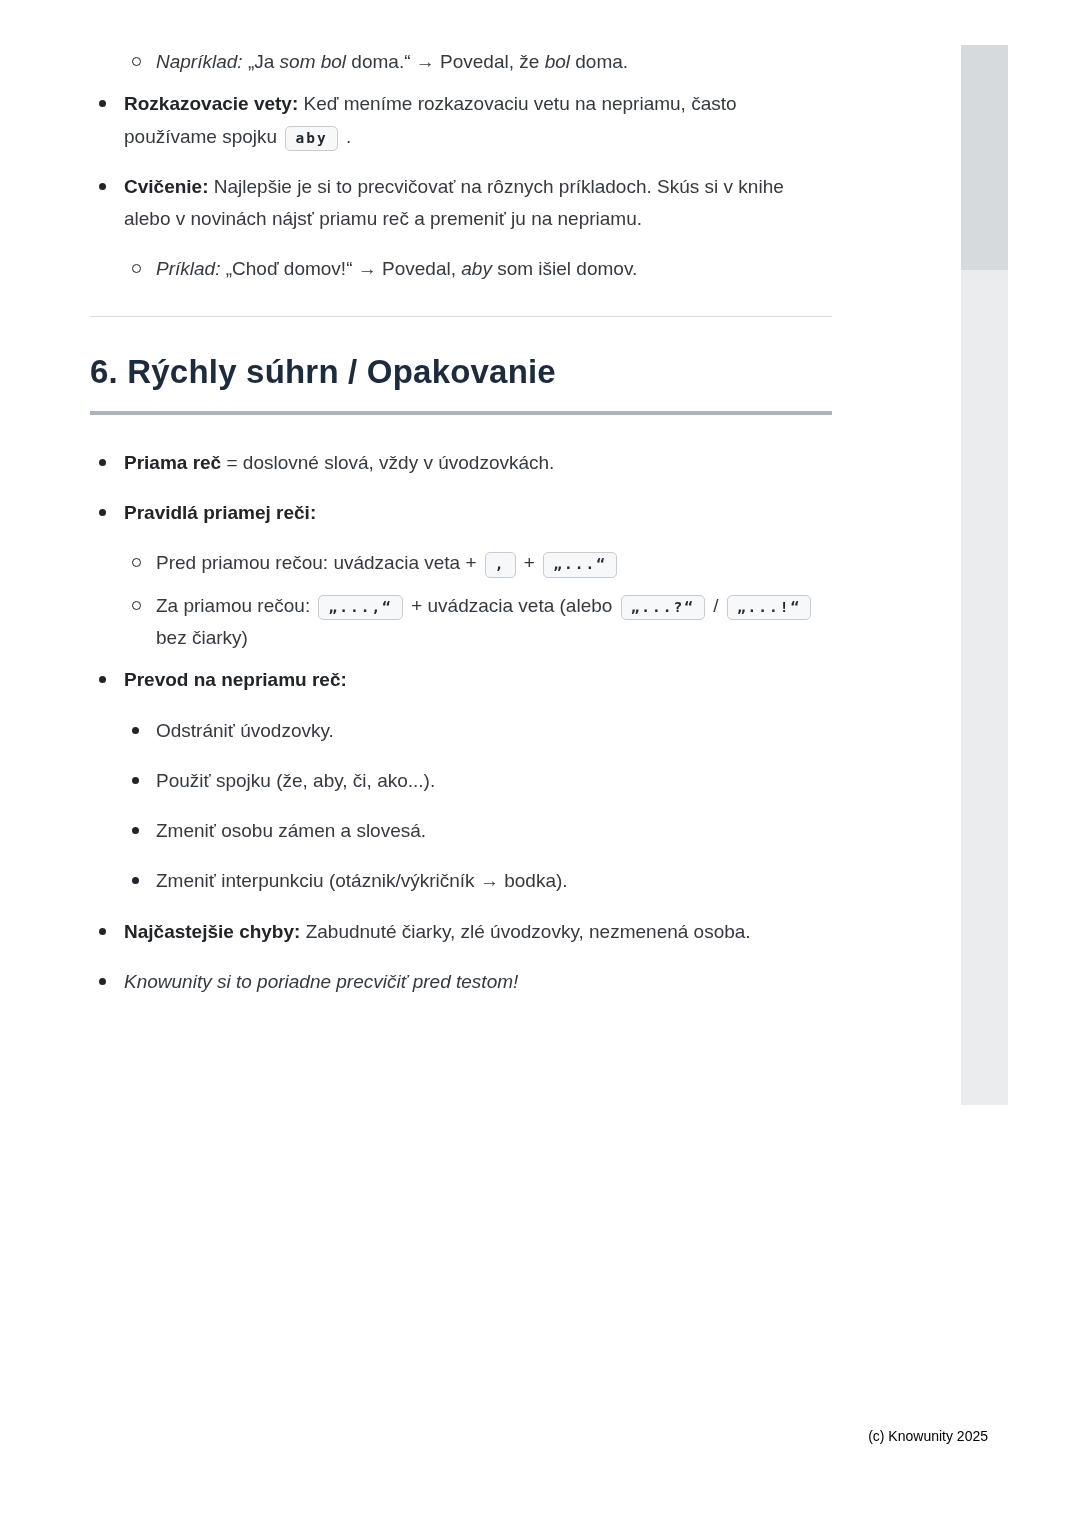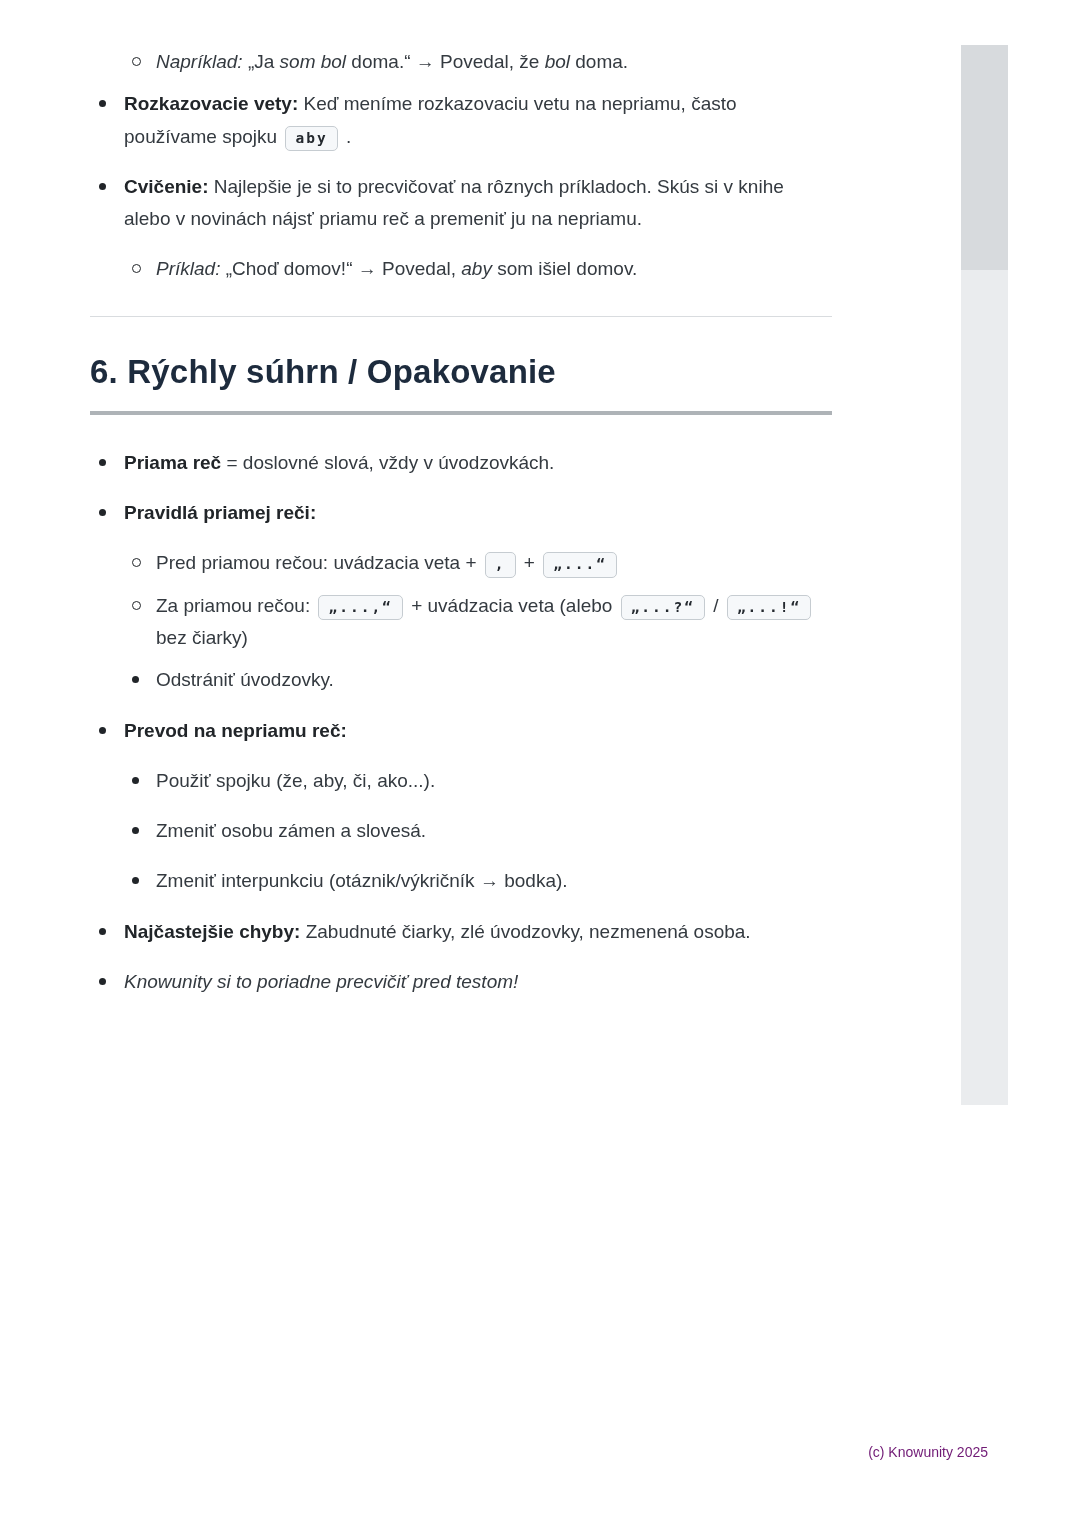--- a/index.html
+++ b/index.html
@@ -72,23 +72,23 @@
     font-weight: bold;
     color: #1d2b3d;
     margin: 0 0 32px 0;
     padding-bottom: 20px;
     border-bottom: 4px solid #aeb3b7;
     letter-spacing: 0.2px;
   }
   #footer-credit {
     position: absolute;
     right: 68px;
-    bottom: 68px;
+    bottom: 84px;
     font-size: 14px;
-    color: #701a75;
+    color: #000000;
   }
   #scrollbar-track {
     position: absolute;
     top: 45px;
     right: 48px;
     width: 47px;
     height: 1060px;
     background: #eaecee;
   }
   #scrollbar-thumb {
@@ -109,22 +109,22 @@
       <div class="li l2 m-circle"><span class="marker"></span><span class="i">Napríklad: </span><span>„Ja </span><span class="i">som bol</span><span> doma.“ → Povedal, že </span><span class="i">bol</span><span> doma.</span></div>
       <div class="li l1 m-disc"><span class="marker"></span><span class="b">Rozkazovacie vety:</span><span> Keď meníme rozkazovaciu vetu na nepriamu, často používame spojku </span><span class="chip">aby</span><span> .</span></div>
       <div class="li l1 m-disc"><span class="marker"></span><span class="b">Cvičenie:</span><span> Najlepšie je si to precvičovať na rôznych príkladoch. Skús si v knihe alebo v novinách nájsť priamu reč a premeniť ju na nepriamu.</span></div>
       <div class="li l2 m-circle"><span class="marker"></span><span class="i">Príklad:</span><span> „Choď domov!“ → Povedal, </span><span class="i">aby</span><span> som išiel domov.</span></div>
       <div class="hr"></div>
       <div class="heading">6. Rýchly súhrn / Opakovanie</div>
       <div class="li l1 m-disc"><span class="marker"></span><span class="b">Priama reč</span><span> = doslovné slová, vždy v úvodzovkách.</span></div>
       <div class="li l1 m-disc"><span class="marker"></span><span class="b">Pravidlá priamej reči:</span></div>
       <div class="li l2 m-circle"><span class="marker"></span><span>Pred priamou rečou: uvádzacia veta + </span><span class="chip">,</span><span> + </span><span class="chip">„...“</span></div>
       <div class="li l2 m-circle"><span class="marker"></span><span>Za priamou rečou: </span><span class="chip">„...,“</span><span> + uvádzacia veta (alebo </span><span class="chip">„...?“</span><span> / </span><span class="chip">„...!“</span><span> bez čiarky)</span></div>
+      <div class="li l1 m-disc"><span class="marker"></span><span class="b">Prevod na nepriamu reč:</span></div>
       <div class="li l2 m-disc"><span class="marker"></span><span>Odstrániť úvodzovky.</span></div>
-      <div class="li l1 m-disc"><span class="marker"></span><span class="b">Prevod na nepriamu reč:</span></div>
       <div class="li l2 m-disc"><span class="marker"></span><span>Použiť spojku (že, aby, či, ako...).</span></div>
       <div class="li l2 m-disc"><span class="marker"></span><span>Zmeniť osobu zámen a slovesá.</span></div>
       <div class="li l2 m-disc"><span class="marker"></span><span>Zmeniť interpunkciu (otáznik/výkričník → bodka).</span></div>
       <div class="li l1 m-disc"><span class="marker"></span><span class="b">Najčastejšie chyby:</span><span> Zabudnuté čiarky, zlé úvodzovky, nezmenená osoba.</span></div>
       <div class="li l1 m-disc"><span class="marker"></span><span class="i">Knowunity si to poriadne precvičiť pred testom!</span></div>
     </div>
 
   <div id="scrollbar-track">
     <div id="scrollbar-thumb"></div>
   </div>

